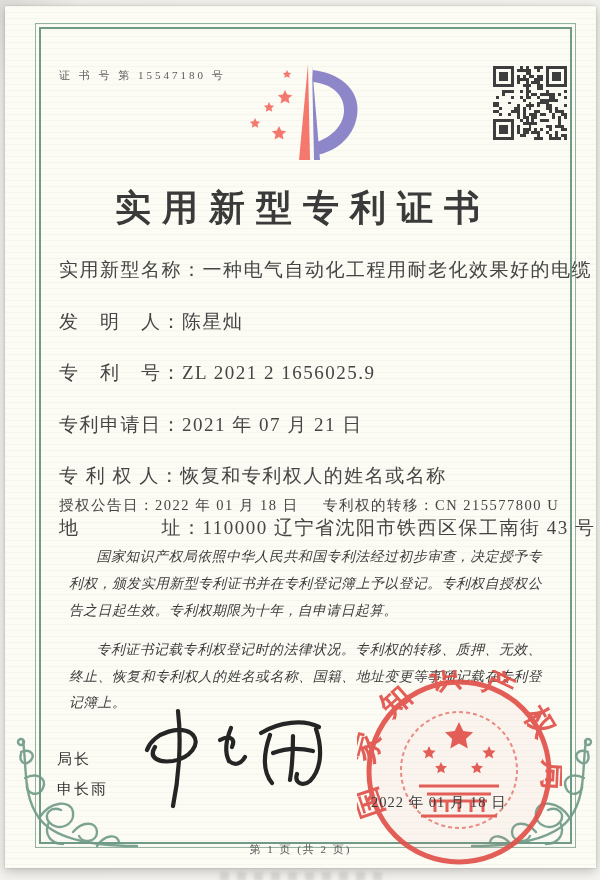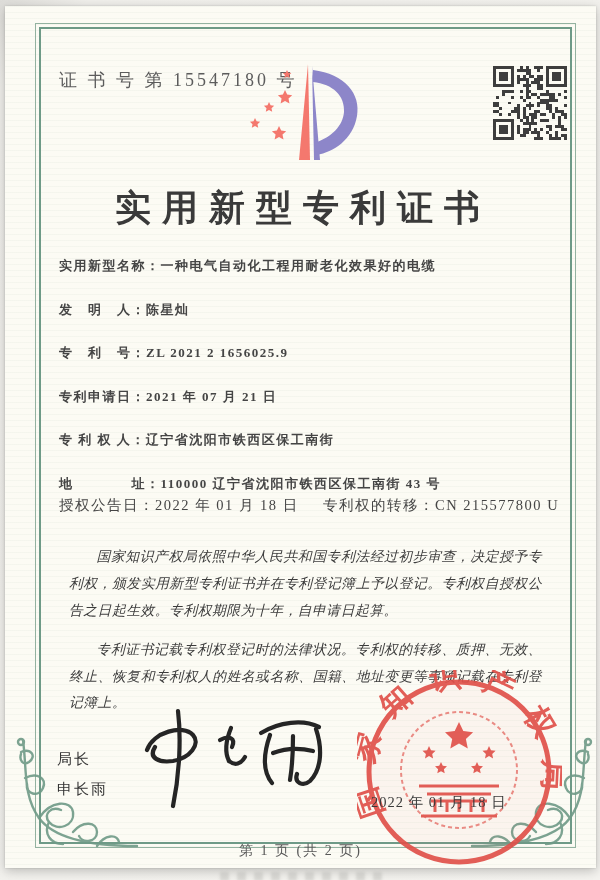--- a/index.html
+++ b/index.html
@@ -14,48 +14,48 @@
       repeating-linear-gradient(180deg, rgba(150,175,155,.07) 0 1px, transparent 1px 6px),
       #fcfbf4;
     box-shadow:0 3px 10px rgba(0,0,0,.22), 0 0 2px rgba(0,0,0,.15);
   }
   .frame-outer{position:absolute;left:30px;top:17px;right:20px;bottom:20px;border:1px solid #93b2a0;}
   .frame-inner{position:absolute;left:3px;top:3px;right:3px;bottom:3px;border:2px solid #6e9a87;}
   .corner{position:absolute;width:128px;height:128px;}
   .corner.bl{left:8px;bottom:6px;}
   .corner.br{right:0px;bottom:6px;transform:scaleX(-1);}
 
-  .cert-no{position:absolute;left:54px;top:62px;font-size:18px;color:#5c5c5c;letter-spacing:3px;}
+  .cert-no{position:absolute;left:54px;top:62px;font-size:11px;color:#5c5c5c;letter-spacing:3px;}
   .logo{position:absolute;left:236px;top:50px;width:140px;height:112px;}
   .qr{position:absolute;left:488px;top:60px;width:74px;height:74px;}
   .qr svg{width:100%;height:100%;shape-rendering:crispEdges;}
 
   .title{
     position:absolute;left:0;right:0;top:178px;text-align:center;
     font-size:36px;font-weight:600;color:#3a3a3a;letter-spacing:11px;padding-left:5px;
   }
 
-  .fields{position:absolute;left:54px;top:251px;right:32px;font-size:13px;color:#454545;font-weight:bold;}
+  .fields{position:absolute;left:54px;top:251px;right:32px;font-size:19px;color:#454545;}
   .frow{margin-bottom:25.5px;letter-spacing:1.5px;white-space:nowrap;}
   .frow .lab{color:#454545;}
   .grant{position:absolute;left:54px;top:490px;right:36px;font-size:14.5px;color:#454545;letter-spacing:1.5px;white-space:nowrap;}
   .grant .right{position:absolute;left:264px;top:0;}
 
   .paras{position:absolute;left:52px;right:42px;top:527px;font-size:13.8px;line-height:1.95;
     color:#3c3c3c;font-style:italic;text-align:justify;}
   .paras p{margin:12px;text-indent:2em;letter-spacing:.5px;font-family:Liberation Mono, monospace;}
 
   .officer{position:absolute;left:52px;top:738px;font-size:15px;color:#333;
     font-family:"Liberation Sans","DejaVu Sans",sans-serif;letter-spacing:2px;line-height:2.0;}
   .sig{position:absolute;left:128px;top:700px;width:200px;height:105px;}
 
   .seal{position:absolute;left:352px;top:664px;width:205px;height:205px;opacity:.92;}
   .seal-date{position:absolute;left:366px;top:787px;font-size:14.5px;color:#3a3a3a;letter-spacing:1px;z-index:5;}
 
-  .footer{position:absolute;left:0;right:0;top:836px;text-align:center;font-size:14px;color:#575757;letter-spacing:2px;}
+  .footer{position:absolute;left:0;right:0;top:836px;text-align:center;font-size:11px;color:#575757;letter-spacing:2px;}
 
   .ghost{position:absolute;left:215px;top:866px;width:170px;height:9px;opacity:.28;filter:blur(1.4px);
     background:repeating-linear-gradient(90deg,#9a9a96 0 9px,transparent 9px 17px);}
 </style>
 </head>
 <body>
 
 <div class="paper">
 
   <div class="frame-outer">
@@ -297,21 +297,21 @@
       </svg>
   </div>
 
   <div class="title">实用新型专利证书</div>
 
   <div class="fields">
     <div class="frow"><span class="lab">实用新型名称：</span><span>一种电气自动化工程用耐老化效果好的电缆</span></div>
     <div class="frow"><span class="lab">发　明　人：</span><span>陈星灿</span></div>
     <div class="frow"><span class="lab">专　利　号：</span><span>ZL 2021 2 1656025.9</span></div>
     <div class="frow"><span class="lab">专利申请日：</span><span>2021 年 07 月 21 日</span></div>
-    <div class="frow"><span class="lab">专 利 权 人：</span><span>辽宁省沈阳市铁西区保工南街</span></div>
+    <div class="frow"><span class="lab">专 利 权 人：</span><span>恢复和专利权人的姓名或名称</span></div>
     <div class="frow"><span class="lab">地　　　　址：</span><span>110000 辽宁省沈阳市铁西区保工南街 43 号</span></div>
   </div>
 
   <div class="grant">
     <span><span>授权公告日：</span><span>2022 年 01 月 18 日</span></span>
     <span class="right"><span>专利权的转移：</span><span>CN 215577800 U</span></span>
   </div>
 
   <div class="paras">
     <p>国家知识产权局依照中华人民共和国专利法经过初步审查，决定授予专利权，颁发实用新型专利证书并在专利登记簿上予以登记。专利权自授权公告之日起生效。专利权期限为十年，自申请日起算。</p>

